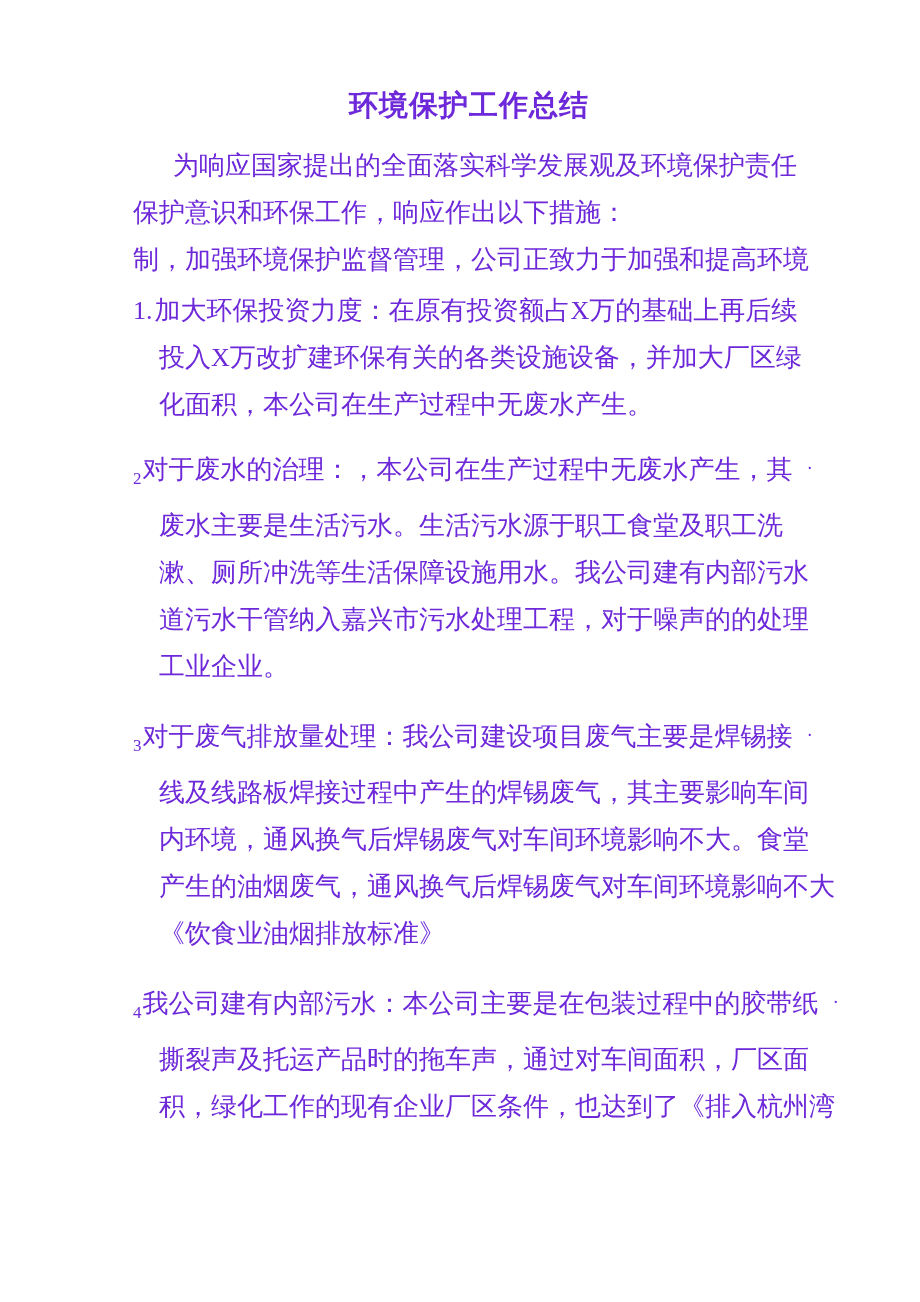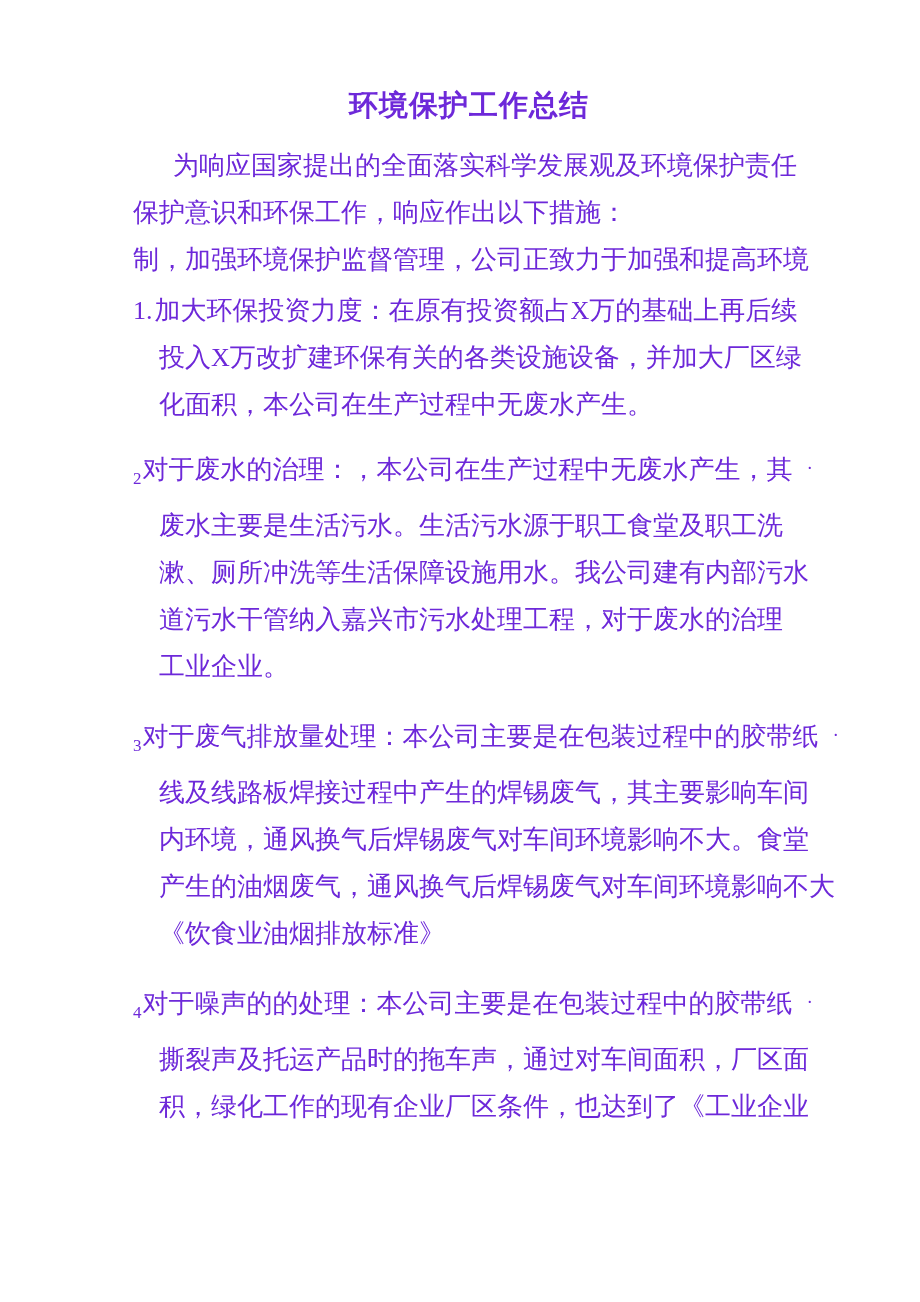--- a/index.html
+++ b/index.html
@@ -81,30 +81,30 @@
         </div>
         <div class="para item item-0">
           <div class="line first"><span class="marker-inline">1.</span><span class="line-text">加大环保投资力度：在原有投资额占X万的基础上再后续</span></div>
           <div class="line">投入X万改扩建环保有关的各类设施设备，并加大厂区绿</div>
           <div class="line">化面积，本公司在生产过程中无废水产生。</div>
         </div>
         <div class="para item item-1">
           <div class="line first"><span class="marker-sub">2</span><span class="line-text">对于废水的治理：，本公司在生产过程中无废水产生，其</span><span class="trail-dot">.</span></div>
           <div class="line">废水主要是生活污水。生活污水源于职工食堂及职工洗</div>
           <div class="line">漱、厕所冲洗等生活保障设施用水。我公司建有内部污水</div>
-          <div class="line">道污水干管纳入嘉兴市污水处理工程，对于废水的治理</div>
+          <div class="line">道污水干管纳入嘉兴市污水处理工程，对于噪声的的处理</div>
           <div class="line">工业企业。</div>
         </div>
         <div class="para item item-2">
-          <div class="line first"><span class="marker-sub">3</span><span class="line-text">对于废气排放量处理：本公司主要是在包装过程中的胶带纸</span><span class="trail-dot">.</span></div>
+          <div class="line first"><span class="marker-sub">3</span><span class="line-text">对于废气排放量处理：我公司建设项目废气主要是焊锡接</span><span class="trail-dot">.</span></div>
           <div class="line">线及线路板焊接过程中产生的焊锡废气，其主要影响车间</div>
           <div class="line">内环境，通风换气后焊锡废气对车间环境影响不大。食堂</div>
           <div class="line">产生的油烟废气，通风换气后焊锡废气对车间环境影响不大</div>
           <div class="line">《饮食业油烟排放标准》</div>
         </div>
         <div class="para item item-3">
-          <div class="line first"><span class="marker-sub">4</span><span class="line-text">对于噪声的的处理：本公司主要是在包装过程中的胶带纸</span><span class="trail-dot">.</span></div>
+          <div class="line first"><span class="marker-sub">4</span><span class="line-text">我公司建有内部污水：本公司主要是在包装过程中的胶带纸</span><span class="trail-dot">.</span></div>
           <div class="line">撕裂声及托运产品时的拖车声，通过对车间面积，厂区面</div>
-          <div class="line">积，绿化工作的现有企业厂区条件，也达到了《工业企业</div>
+          <div class="line">积，绿化工作的现有企业厂区条件，也达到了《排入杭州湾</div>
         </div>
       </div>
   </div>
 </div>
 
 </body></html>

